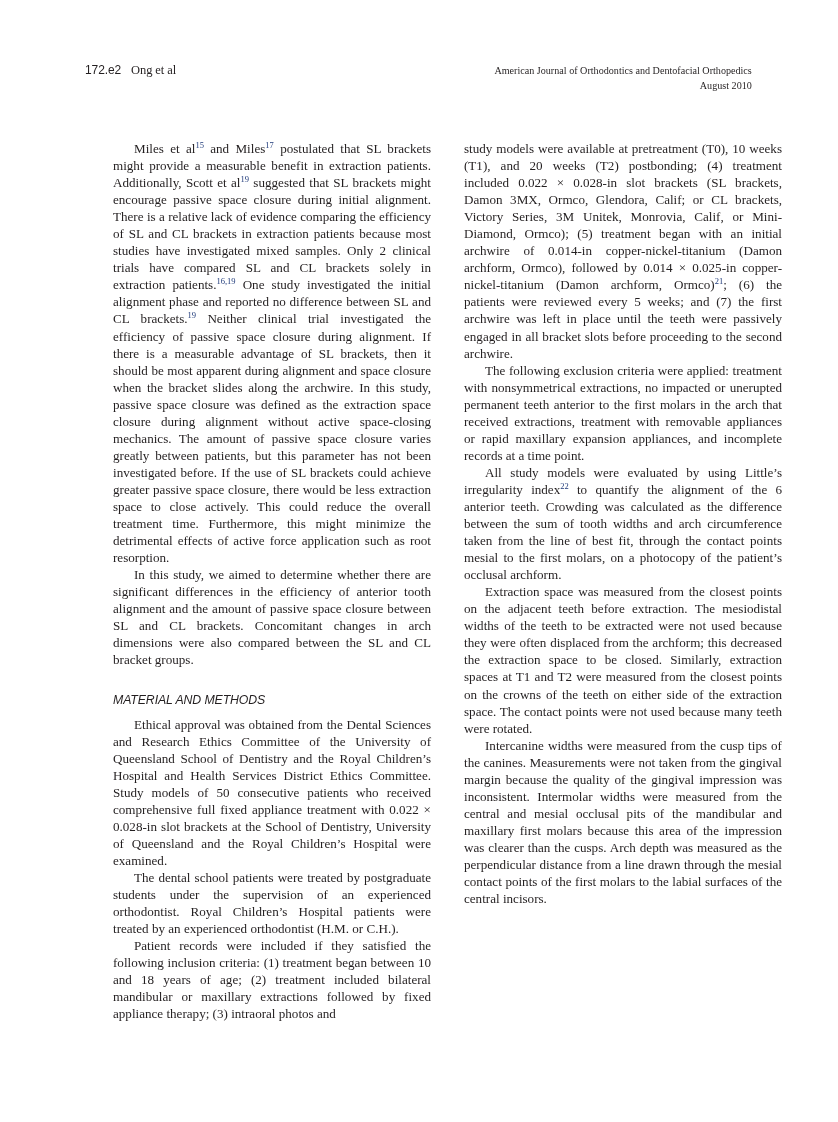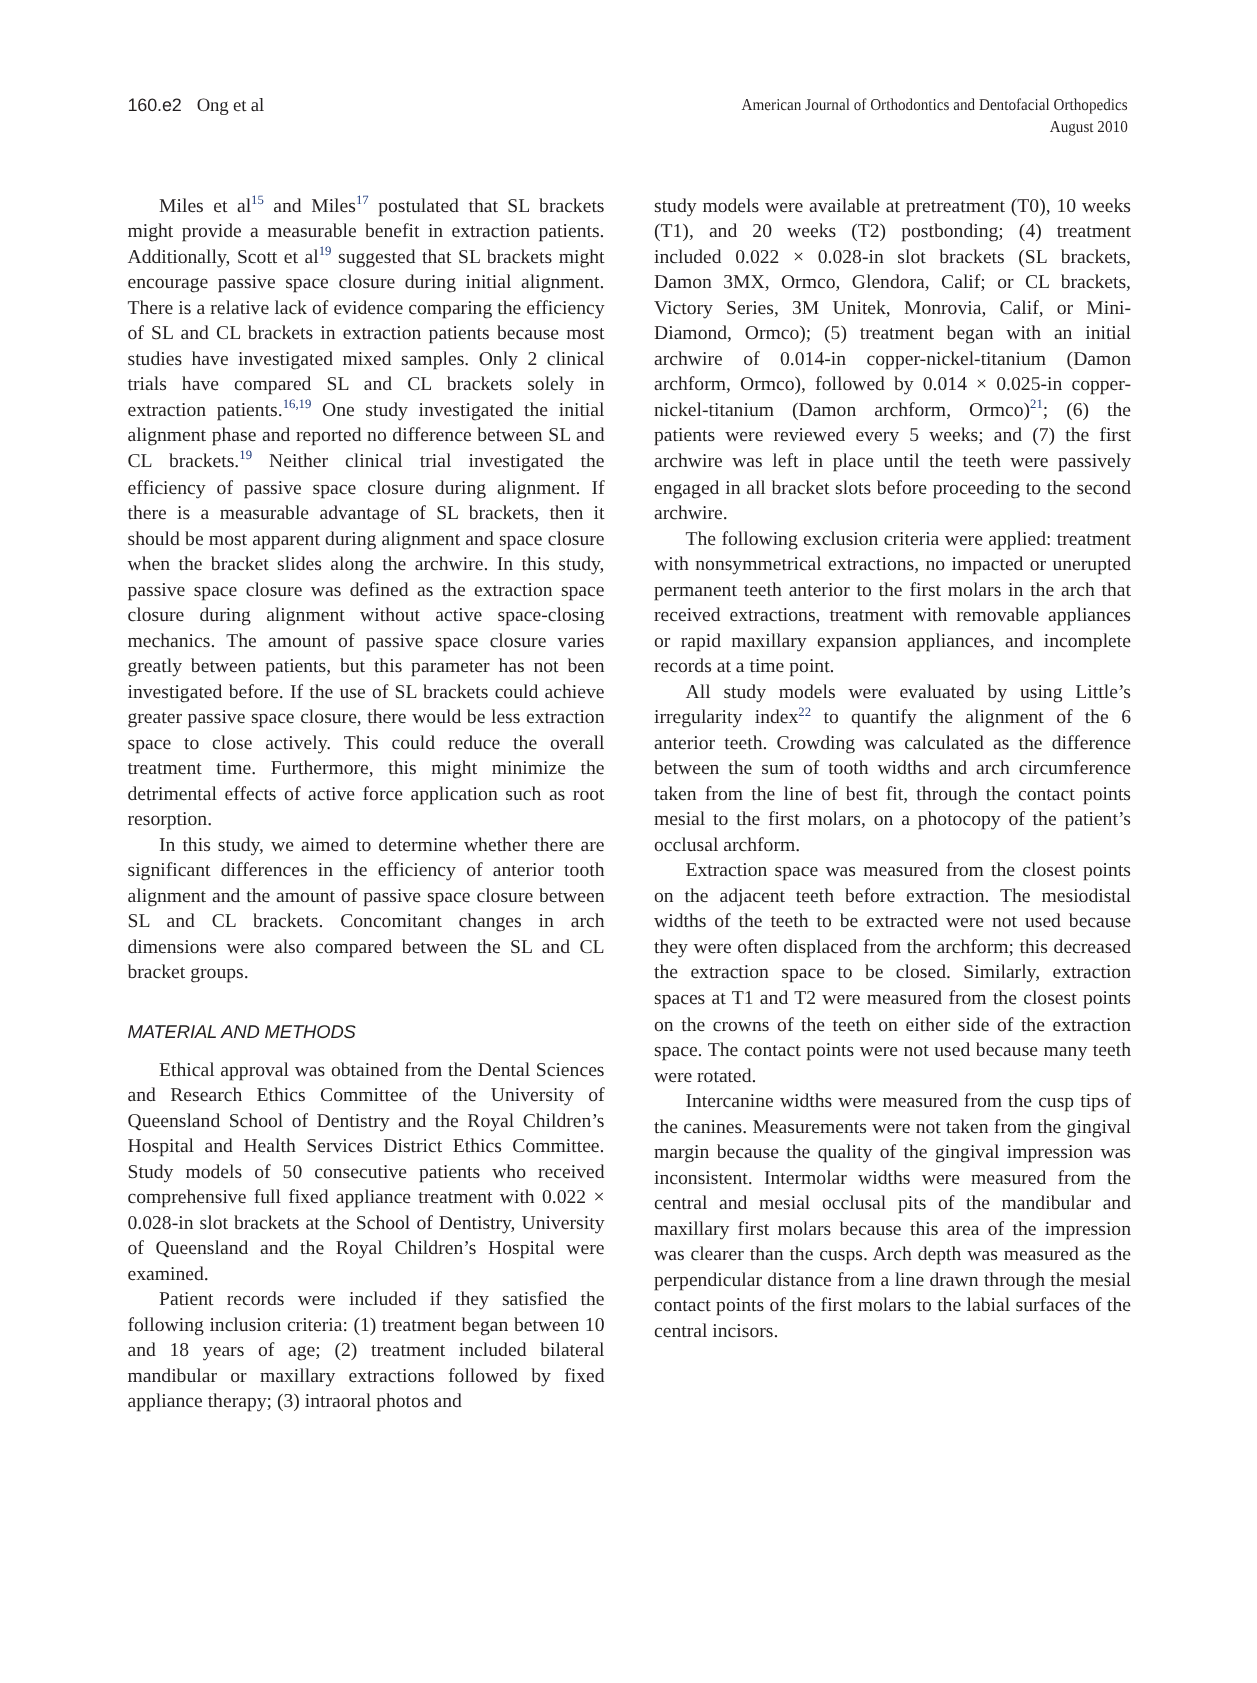--- a/index.html
+++ b/index.html
@@ -8,50 +8,51 @@
       position: absolute; left: 85px; top: 63px;
       font-family: "Liberation Sans", sans-serif; font-size: 12px; letter-spacing: -0.1px;
     }
     .header-left .author { margin-left: 10px; font-family: "Liberation Serif", serif; font-size: 12.5px; }
     .header-right {
       position: absolute; right: 86px; top: 63px; text-align: right;
       font-family: "Liberation Serif", serif; font-size: 11px; line-height: 15px;
       transform: scaleX(0.92); transform-origin: right top;
     }
     .col {
-      position: absolute; top: 128px; width: 318px;
+      position: absolute; top: 140px; width: 318px;
       font-family: "Liberation Serif", serif; font-size: 13.1px; line-height: 17.05px;
-      text-align: justify; hyphens: manual;
+      text-align: justify; hyphens: manual; margin-left: 28px;
     }
     .col.left { left: 85px; }
     .col.right { left: 436px; font-family: Liberation Serif, serif; }
     .col p { margin: 0; text-indent: 21px; }
     .col p.noindent { text-indent: 0; }
     sup { font-size: 8.5px; line-height: 0; vertical-align: 5px; color: #1f3a7a; }
     .section-heading {
       font-family: "Liberation Sans", sans-serif; font-size: 12.3px; letter-spacing: -0.1px;
       margin: 24px 0 6px 0; text-indent: 0 !important; color: #231f20; font-style: italic;
     }
   </style>
 </head>
 <body>
 
 <div class="header-left">
-  <span>160.e2</span><span class="author">Ong et al</span>
+  <span>172.e2</span><span class="author">Ong et al</span>
 </div>
 <div class="header-right">
   <div>American Journal of Orthodontics and Dentofacial Orthopedics</div>
   <div>August 2010</div>
 </div>
 
 <div class="col left">
   <p><span>Miles et al</span><sup>15</sup><span> and Miles</span><sup>17</sup><span> postulated that SL brackets might provide a measurable benefit in extraction patients. Additionally, Scott et al</span><sup>19</sup><span> suggested that SL brackets might encourage passive space closure during initial alignment. There is a relative lack of evidence comparing the efficiency of SL and CL brackets in extraction patients because most studies have investi­gated mixed samples. Only 2 clinical trials have compared SL and CL brackets solely in extraction patients.</span><sup>16,19</sup><span> One study investigated the initial alignment phase and reported no difference between SL and CL brackets.</span><sup>19</sup><span> Neither clinical trial investigated the efficiency of passive space closure during alignment. If there is a measurable advantage of SL brackets, then it should be most apparent during alignment and space closure when the bracket slides along the archwire. In this study, passive space closure was defined as the ex­traction space closure during alignment without active space-closing mechanics. The amount of passive space closure varies greatly between patients, but this param­eter has not been investigated before. If the use of SL brackets could achieve greater passive space closure, there would be less extraction space to close actively. This could reduce the overall treatment time. Further­more, this might minimize the detrimental effects of ac­tive force application such as root resorption.</span></p>
   <p>In this study, we aimed to determine whether there are significant differences in the efficiency of anterior tooth alignment and the amount of passive space closure between SL and CL brackets. Concomitant changes in arch dimensions were also compared between the SL and CL bracket groups.</p>
   <div class="section-heading">MATERIAL AND METHODS</div>
   <p>Ethical approval was obtained from the Dental Sci­ences and Research Ethics Committee of the University of Queensland School of Dentistry and the Royal Child­ren’s Hospital and Health Services District Ethics Com­mittee. Study models of 50 consecutive patients who received comprehensive full fixed appliance treatment with 0.022 × 0.028-in slot brackets at the School of Dentistry, University of Queensland and the Royal Children’s Hospital were examined.</p>
+  <p>The dental school patients were treated by postgrad­uate students under the supervision of an experienced orthodontist. Royal Children’s Hospital patients were treated by an experienced orthodontist (H.M. or C.H.).</p>
   <p>Patient records were included if they satisfied the following inclusion criteria: (1) treatment began between 10 and 18 years of age; (2) treatment included bilateral mandibular or maxillary extractions followed by fixed appliance therapy; (3) intraoral photos and</p>
 </div>
 
 <div class="col right">
   <p class="noindent"><span>study models were available at pretreatment (T0), 10 weeks (T1), and 20 weeks (T2) postbonding; (4) treatment included 0.022 × 0.028-in slot brackets (SL brackets, Damon 3MX, Ormco, Glendora, Calif; or CL brackets, Victory Series, 3M Unitek, Monrovia, Calif, or Mini-Diamond, Ormco); (5) treatment began with an initial archwire of 0.014-in copper-nickel-titanium (Damon archform, Ormco), followed by 0.014 × 0.025-in copper-nickel-titanium (Damon arch­form, Ormco)</span><sup>21</sup><span>; (6) the patients were reviewed every 5 weeks; and (7) the first archwire was left in place until the teeth were passively engaged in all bracket slots before proceeding to the second archwire.</span></p>
   <p>The following exclusion criteria were applied: treat­ment with nonsymmetrical extractions, no impacted or unerupted permanent teeth anterior to the first molars in the arch that received extractions, treatment with removable appliances or rapid maxillary expansion appliances, and incomplete records at a time point.</p>
   <p><span>All study models were evaluated by using Little’s irregularity index</span><sup>22</sup><span> to quantify the alignment of the 6 anterior teeth. Crowding was calculated as the differ­ence between the sum of tooth widths and arch circum­ference taken from the line of best fit, through the contact points mesial to the first molars, on a photocopy of the patient’s occlusal archform.</span></p>
   <p>Extraction space was measured from the closest points on the adjacent teeth before extraction. The mesiodistal widths of the teeth to be extracted were not used because they were often displaced from the archform; this decreased the extraction space to be closed. Similarly, extraction spaces at T1 and T2 were measured from the closest points on the crowns of the teeth on either side of the extraction space. The contact points were not used because many teeth were rotated.</p>
   <p>Intercanine widths were measured from the cusp tips of the canines. Measurements were not taken from the gingival margin because the quality of the gin­gival impression was inconsistent. Intermolar widths were measured from the central and mesial occlusal pits of the mandibular and maxillary first molars because this area of the impression was clearer than the cusps. Arch depth was measured as the perpendicu­lar distance from a line drawn through the mesial contact points of the first molars to the labial surfaces of the central incisors.</p>
 </div>

